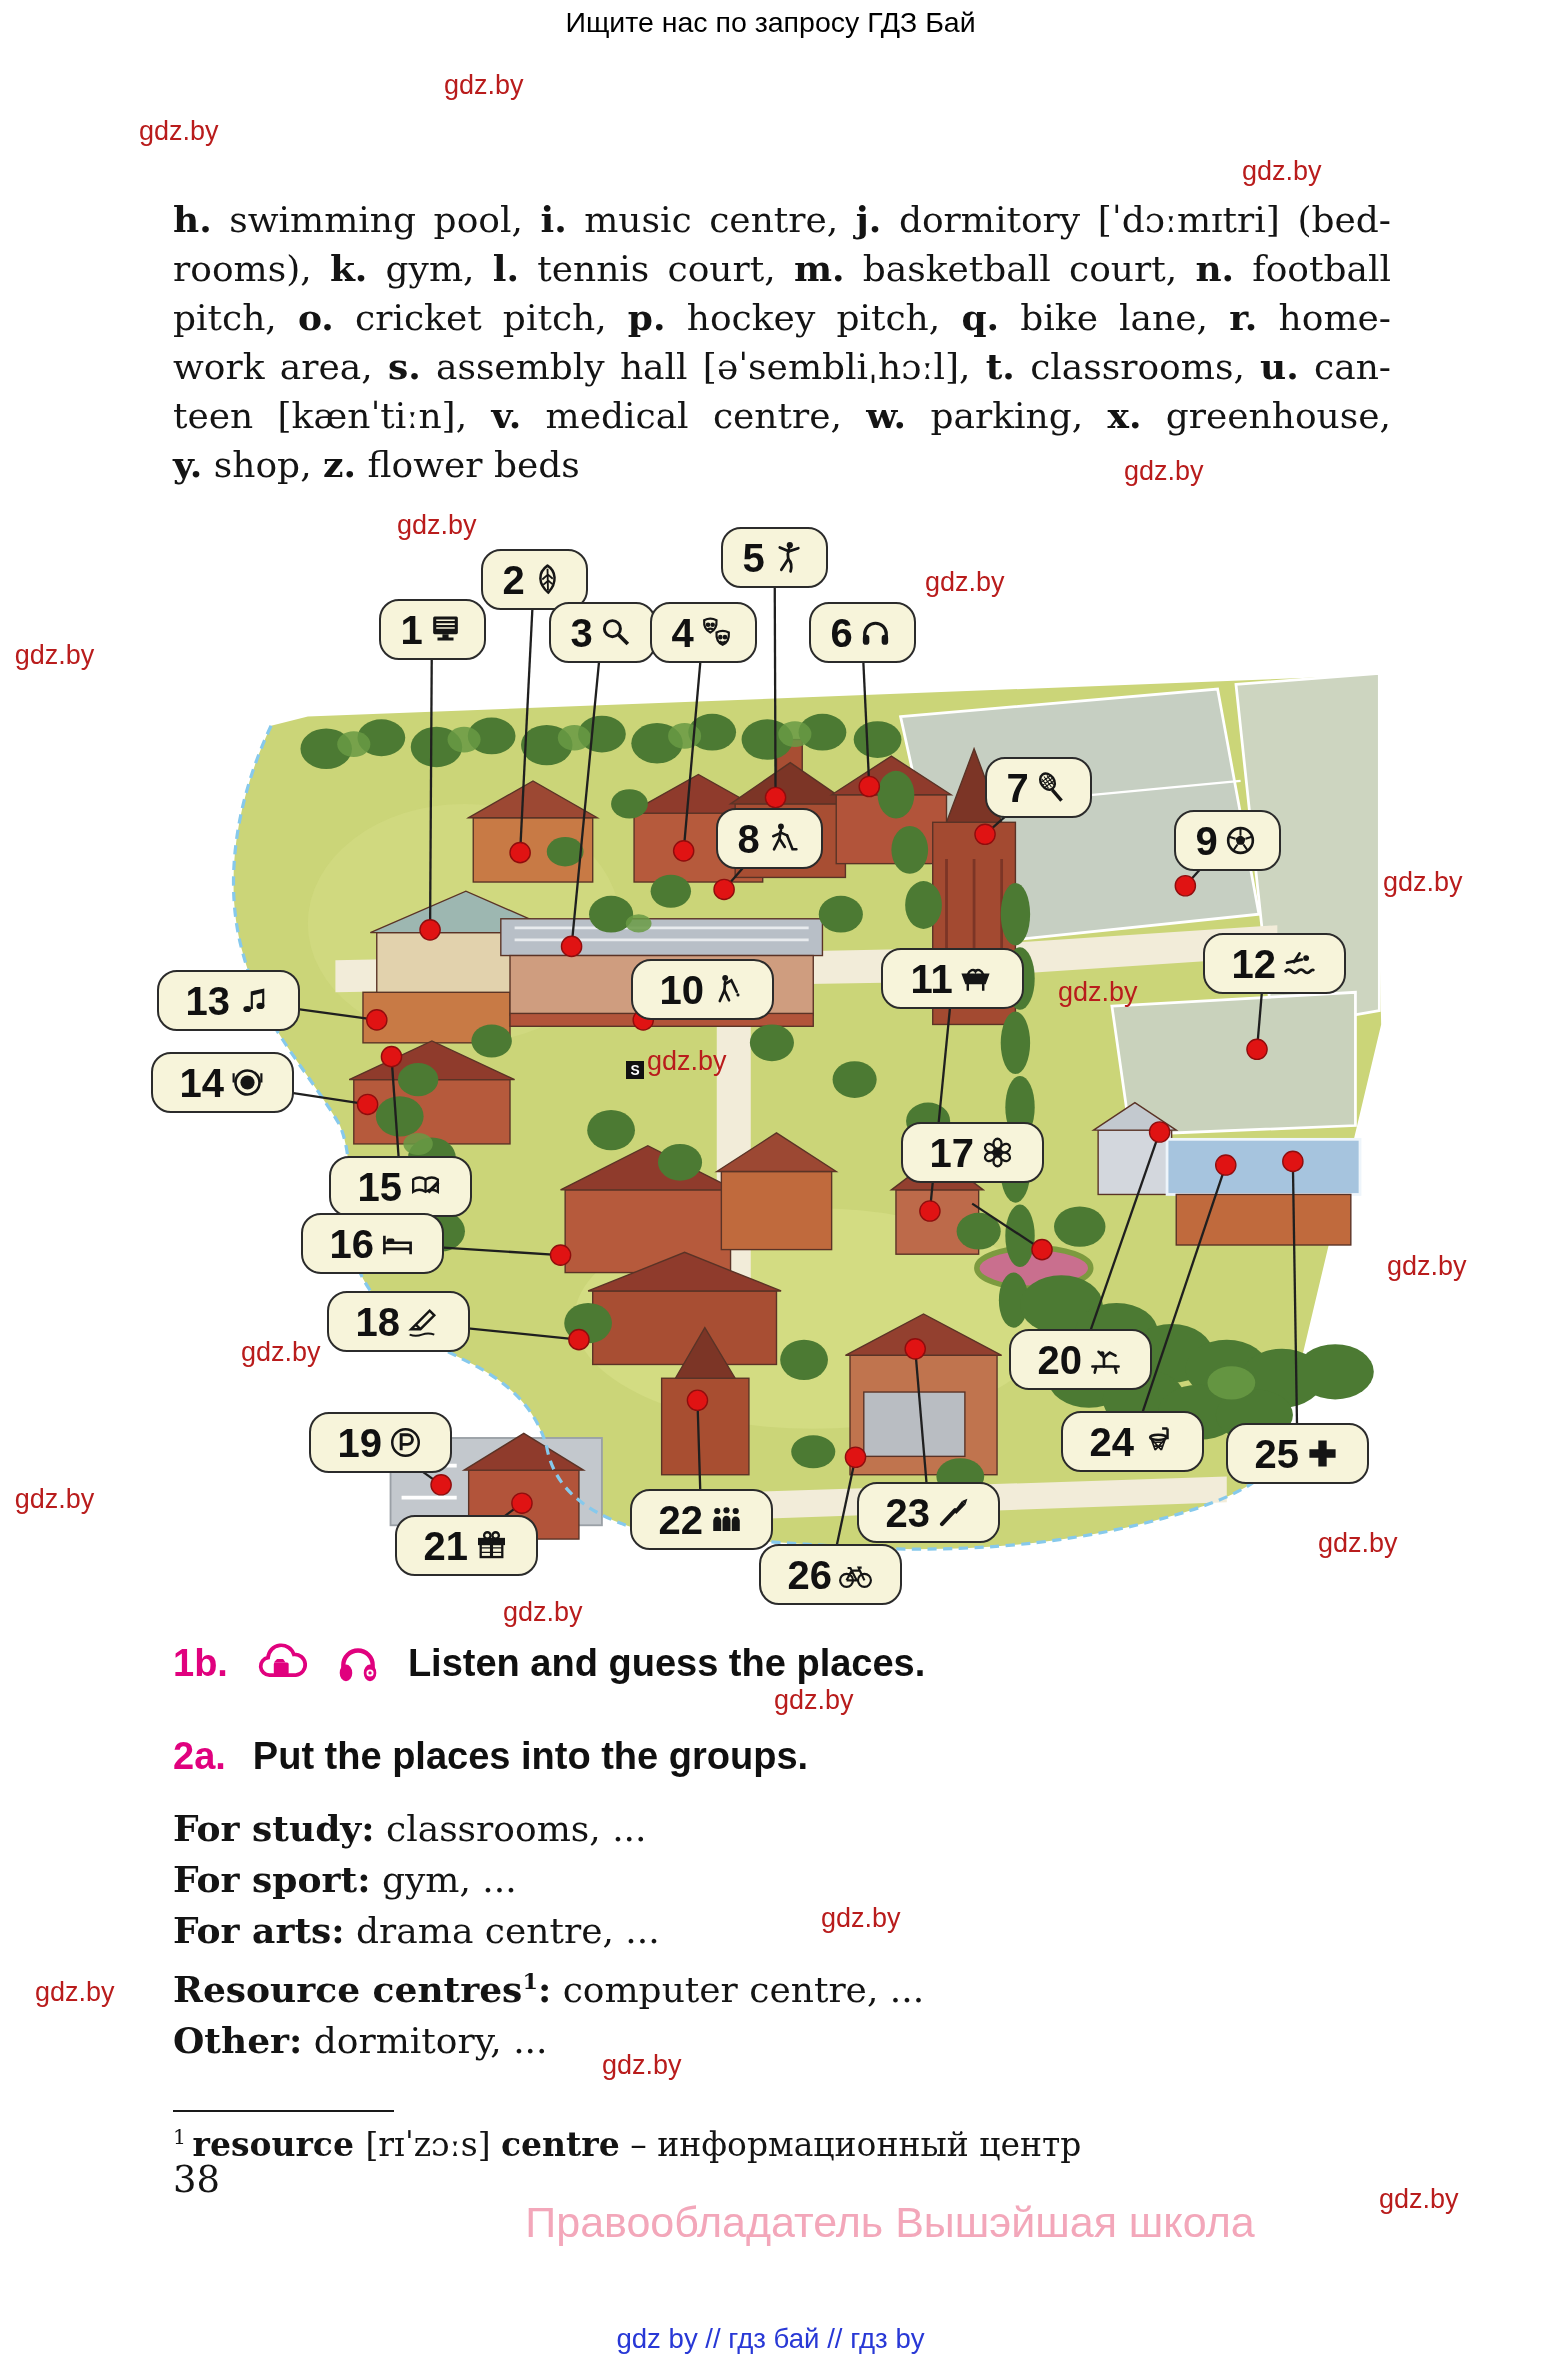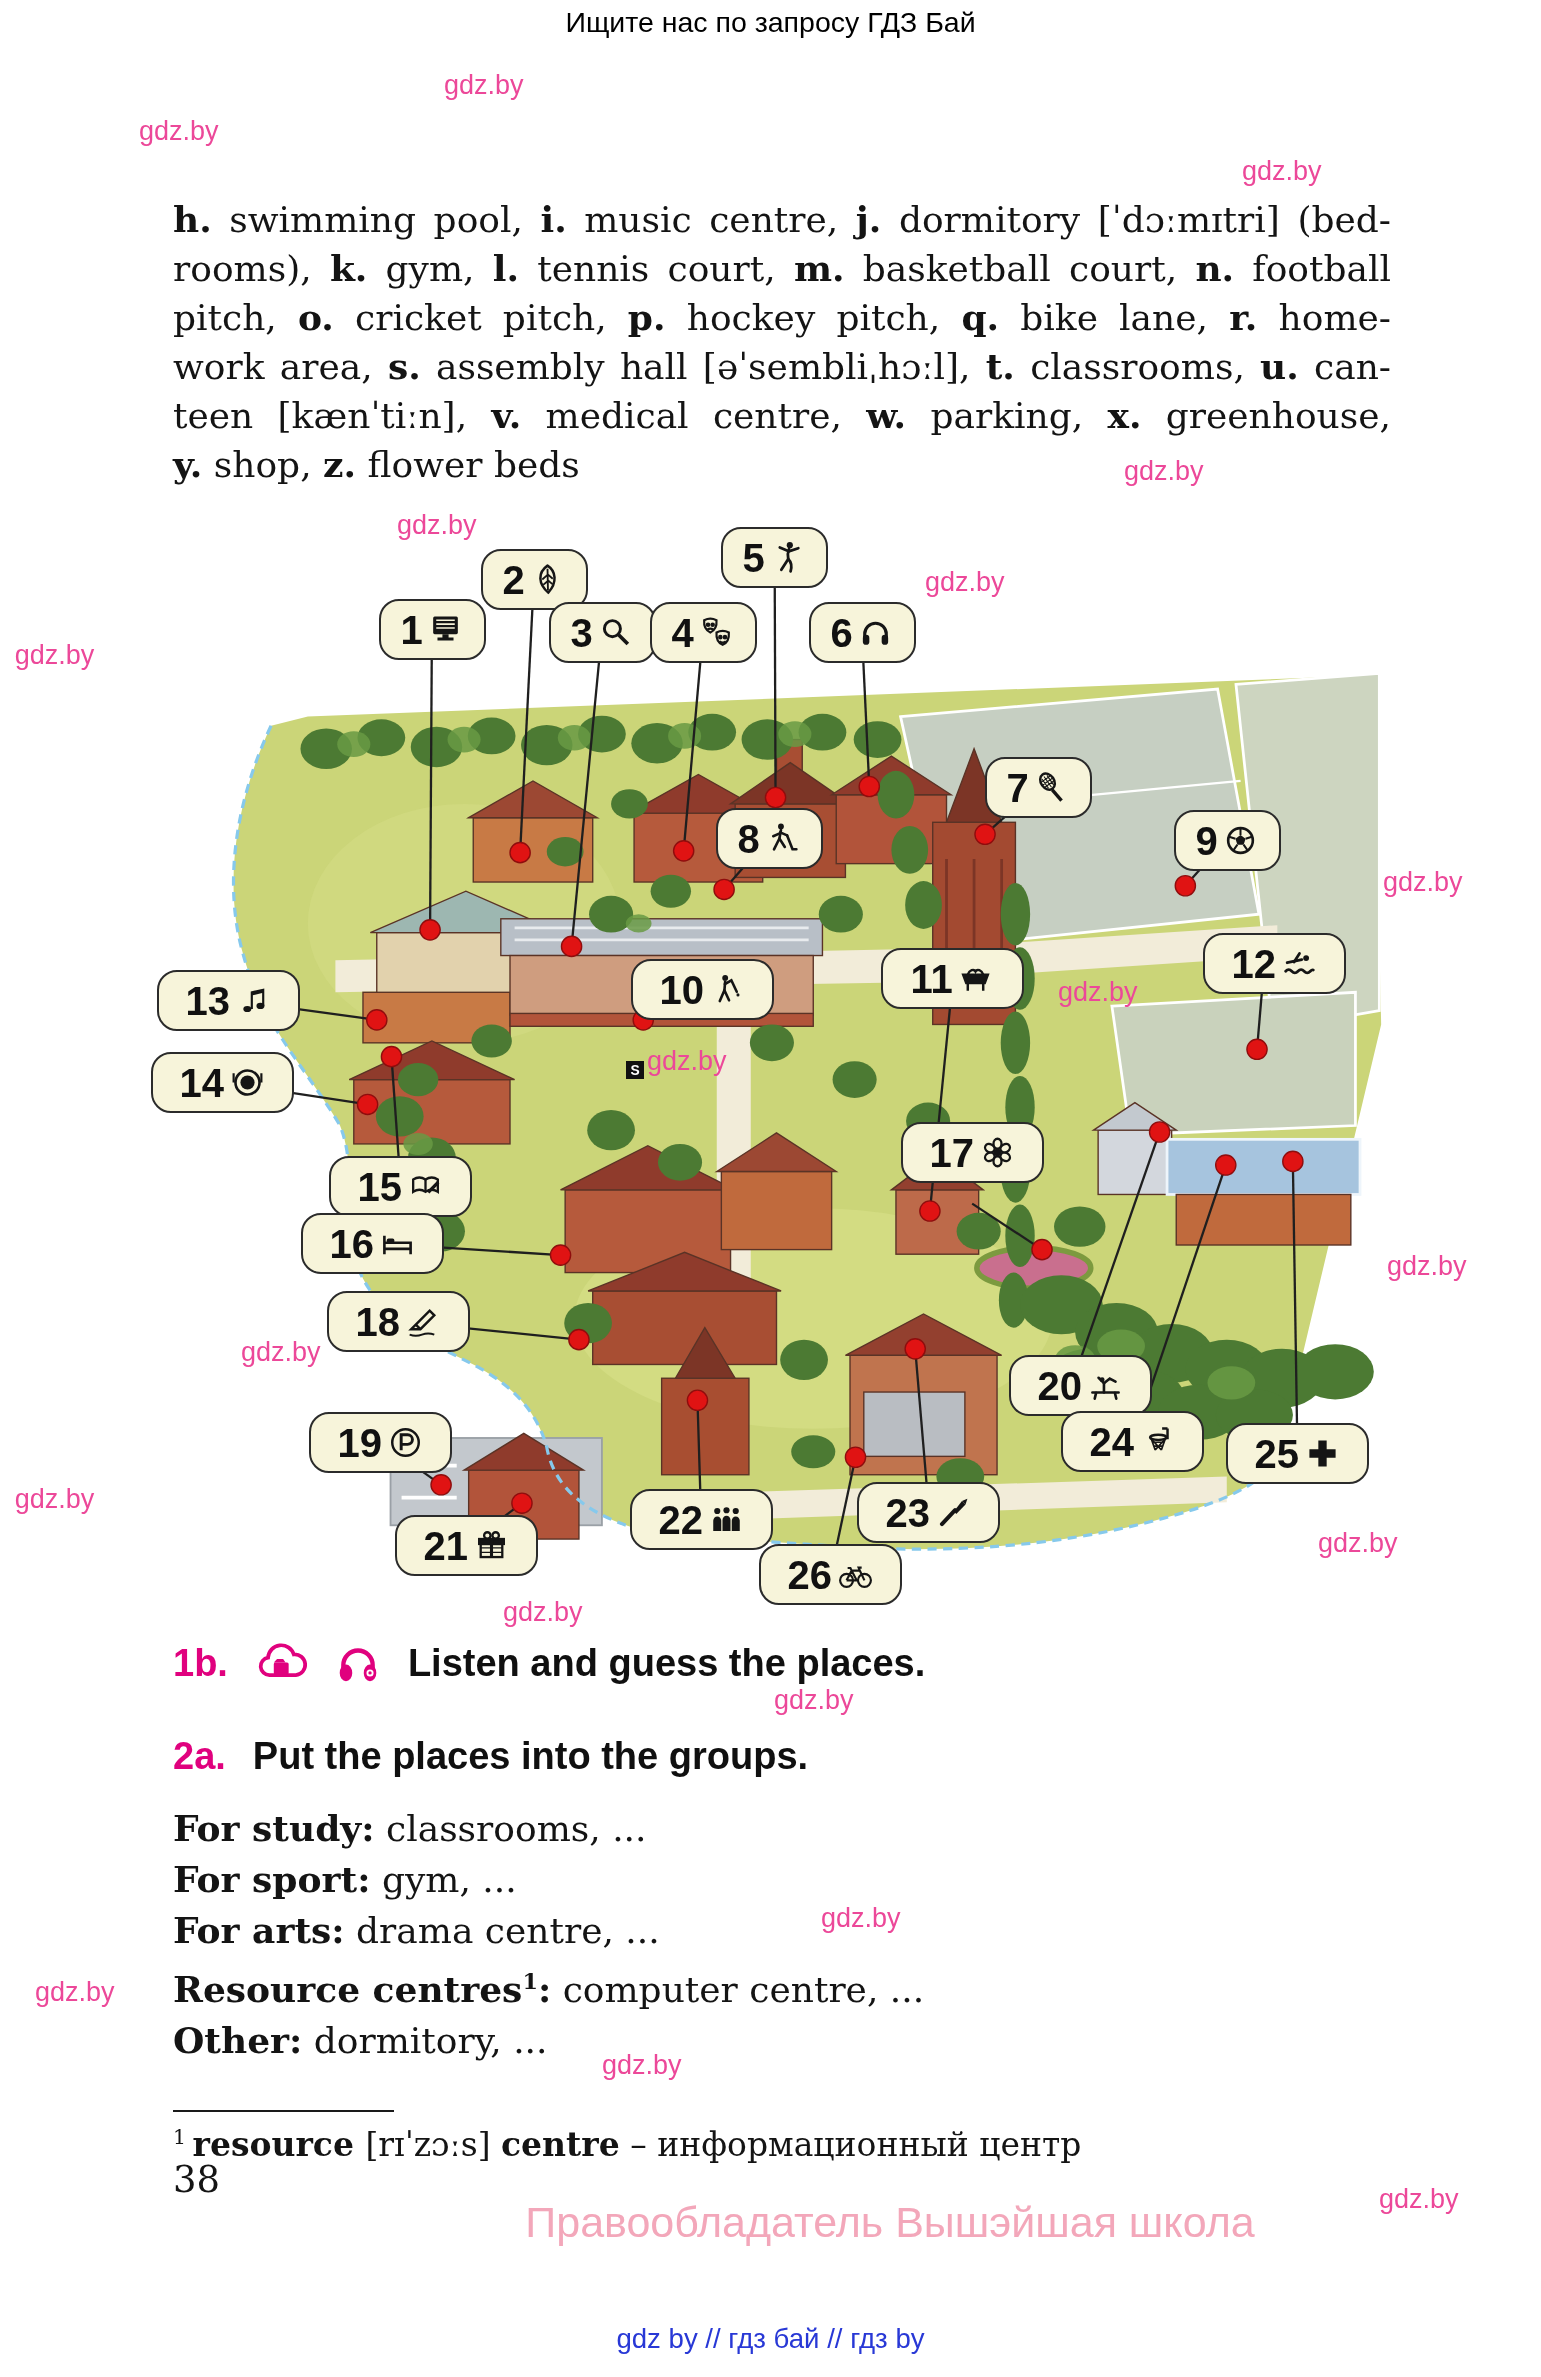--- a/index.html
+++ b/index.html
@@ -1,18 +1,18 @@
 <!DOCTYPE html>
 <html style="font-size:14.7px"><head>
 <meta charset="utf-8">
 <style>
   html,body{margin:0;padding:0;background:#9a9a9a}
   .page{position:relative;width:1541px;height:2377px;background:#ffffff;overflow:hidden;
         font-family:"DejaVu Serif",serif;color:#141414}
-  .wm{position:absolute;font-family:"Liberation Sans",sans-serif;font-size:27px;color:#ec4899;
+  .wm{position:absolute;font-family:"Liberation Sans",sans-serif;font-size:27px;color:#b91c1c;
       white-space:nowrap;z-index:50}
   .banner-top{position:absolute;top:5.5px;left:0;width:100%;text-align:center;
       font-family:"Liberation Sans",sans-serif;font-size:28.5px;color:#000000;z-index:50}
   .banner-bottom{position:absolute;top:2323px;left:0;width:100%;text-align:center;
       font-family:"Liberation Sans",sans-serif;font-size:27.6px;color:#2838d6;z-index:50}
   .vocab{position:absolute;left:173px;top:195px;width:1218px;font-size:36px;line-height:49px;z-index:20}
   .vocab .vline{text-align:justify;text-align-last:justify;white-space:nowrap}
   .vocab .vline:last-child{text-align-last:left}
   .vocab b, .groups b, .footnote b{font-weight:700}
   #map-art{position:absolute;left:170px;top:528px;z-index:1}
@@ -542,21 +542,21 @@
         <svg viewBox="0 0 24 24">
           <use href="#sym-writing-hand-icon"></use>
         </svg>
       </div>
       <div class="maplabel w2" style="left: 309px; top: 1412px;">
         <span class="num">19</span>
         <svg viewBox="0 0 24 24">
           <use href="#sym-parking-icon"></use>
         </svg>
       </div>
-      <div class="maplabel w2" style="left: 1009px; top: 1329px; margin-top: 26px;">
+      <div class="maplabel w2" style="left: 1009px; top: 1329px;">
         <span class="num">20</span>
         <svg viewBox="0 0 24 24">
           <use href="#sym-gymnast-icon"></use>
         </svg>
       </div>
       <div class="maplabel w2" style="left: 395px; top: 1515px;">
         <span class="num">21</span>
         <svg viewBox="0 0 24 24">
           <use href="#sym-gift-icon"></use>
         </svg>

